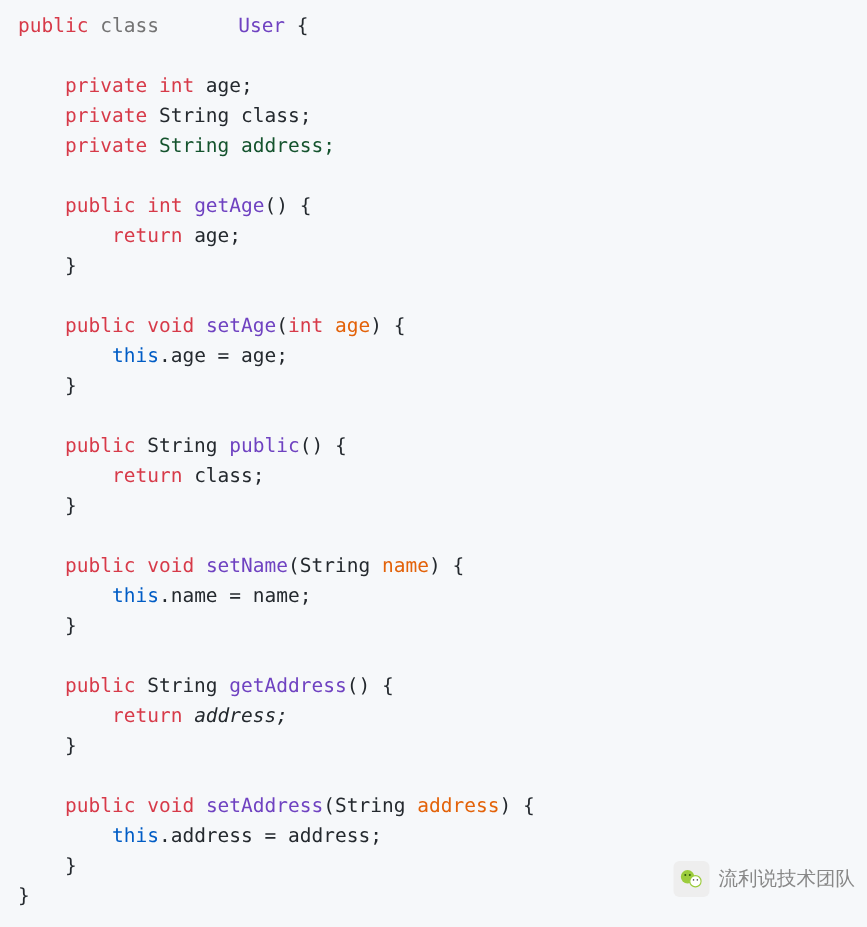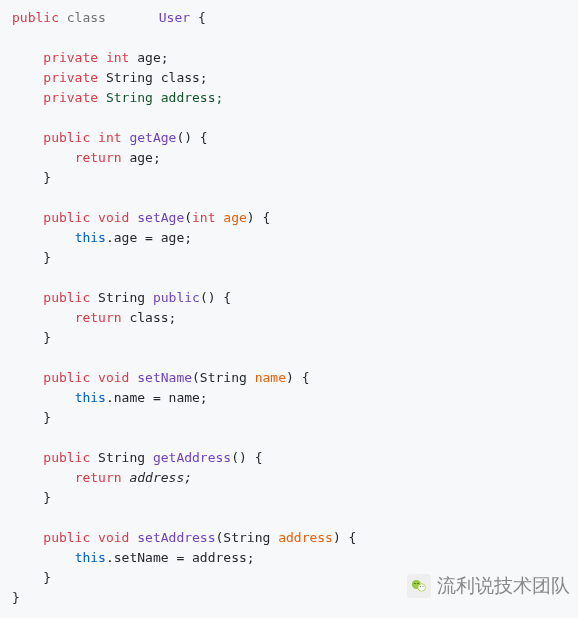--- a/index.html
+++ b/index.html
@@ -22,21 +22,21 @@
   .tok { display: inline; }
   .watermark {
     position: absolute;
     right: 8px;
     bottom: 20px;
     display: flex;
     align-items: center;
     gap: 6px;
     color: #888;
     font-family: -apple-system, BlinkMacSystemFont, "Segoe UI", Helvetica, Arial, sans-serif;
-    font-size: 19px;
+    font-size: 13px;
   }
   .watermark-icon {
     width: 24px;
     height: 24px;
     border-radius: 4px;
     background: #eee;
     display: flex;
     align-items: center;
     justify-content: center;
   }
@@ -65,21 +65,21 @@
 
 <span class="tok" style="color: rgb(36, 41, 46);">    </span><span class="tok" style="color: rgb(215, 58, 73);">public</span><span class="tok" style="color: rgb(36, 41, 46);"> </span><span class="tok" style="color: rgb(215, 58, 73);">void</span><span class="tok" style="color: rgb(36, 41, 46);"> </span><span class="tok" style="color: rgb(111, 66, 193);">setName</span><span class="tok" style="color: rgb(36, 41, 46);">(String </span><span class="tok" style="color: rgb(227, 98, 9);">name</span><span class="tok" style="color: rgb(36, 41, 46);">) {</span>
 <span class="tok" style="color: rgb(36, 41, 46);">        </span><span class="tok" style="color: rgb(0, 92, 197);">this</span><span class="tok" style="color: rgb(36, 41, 46);">.name = name;</span>
 <span class="tok" style="color: rgb(36, 41, 46);">    }</span>
 
 <span class="tok" style="color: rgb(36, 41, 46);">    </span><span class="tok" style="color: rgb(215, 58, 73);">public</span><span class="tok" style="color: rgb(36, 41, 46);"> String </span><span class="tok" style="color: rgb(111, 66, 193);">getAddress</span><span class="tok" style="color: rgb(36, 41, 46);">() {</span>
 <span class="tok" style="color: rgb(36, 41, 46);">        </span><span class="tok" style="color: rgb(215, 58, 73);">return</span><span class="tok" style="color: rgb(36, 41, 46); font-style: italic;"> address;</span>
 <span class="tok" style="color: rgb(36, 41, 46);">    }</span>
 
 <span class="tok" style="color: rgb(36, 41, 46);">    </span><span class="tok" style="color: rgb(215, 58, 73);">public</span><span class="tok" style="color: rgb(36, 41, 46);"> </span><span class="tok" style="color: rgb(215, 58, 73);">void</span><span class="tok" style="color: rgb(36, 41, 46);"> </span><span class="tok" style="color: rgb(111, 66, 193);">setAddress</span><span class="tok" style="color: rgb(36, 41, 46);">(String </span><span class="tok" style="color: rgb(227, 98, 9);">address</span><span class="tok" style="color: rgb(36, 41, 46);">) {</span>
-<span class="tok" style="color: rgb(36, 41, 46);">        </span><span class="tok" style="color: rgb(0, 92, 197);">this</span><span class="tok" style="color: rgb(36, 41, 46);">.setName = address;</span>
+<span class="tok" style="color: rgb(36, 41, 46);">        </span><span class="tok" style="color: rgb(0, 92, 197);">this</span><span class="tok" style="color: rgb(36, 41, 46);">.address = address;</span>
 <span class="tok" style="color: rgb(36, 41, 46);">    }</span>
 <span class="tok" style="color: rgb(36, 41, 46);">}</span></pre>
 
 <div class="watermark">
   <span class="watermark-icon">
     <svg viewBox="0 0 24 24" fill="none">
       <circle cx="8.5" cy="10" r="6" fill="#9ccc3c"></circle>
       <circle cx="15.5" cy="14" r="5" fill="#ffffff" stroke="#9ccc3c" stroke-width="1"></circle>
       <circle cx="6.5" cy="8.5" r="0.9" fill="#2e5a0e"></circle>
       <circle cx="10.5" cy="8.5" r="0.9" fill="#2e5a0e"></circle>

